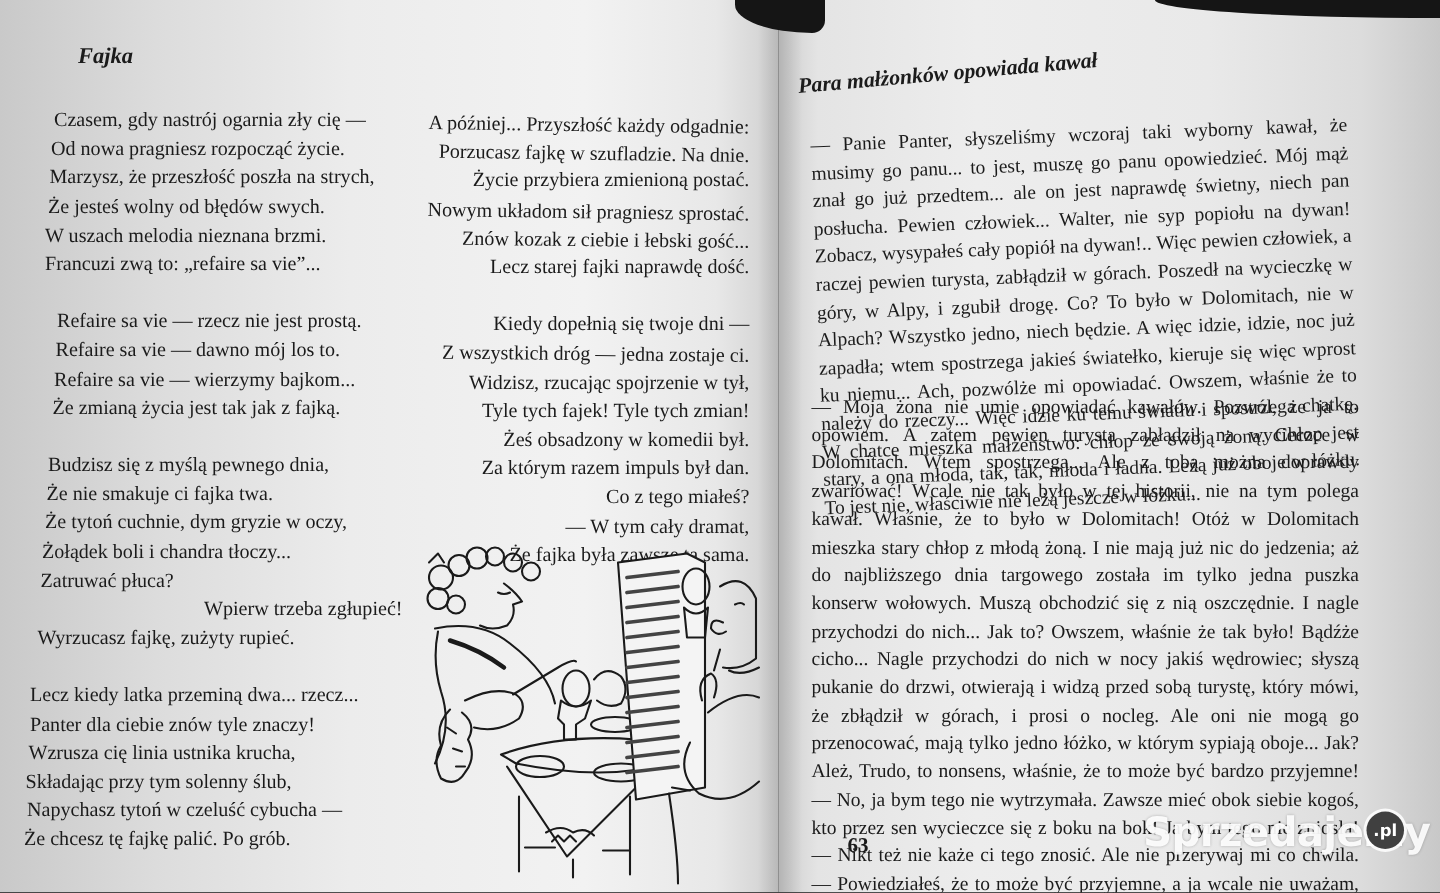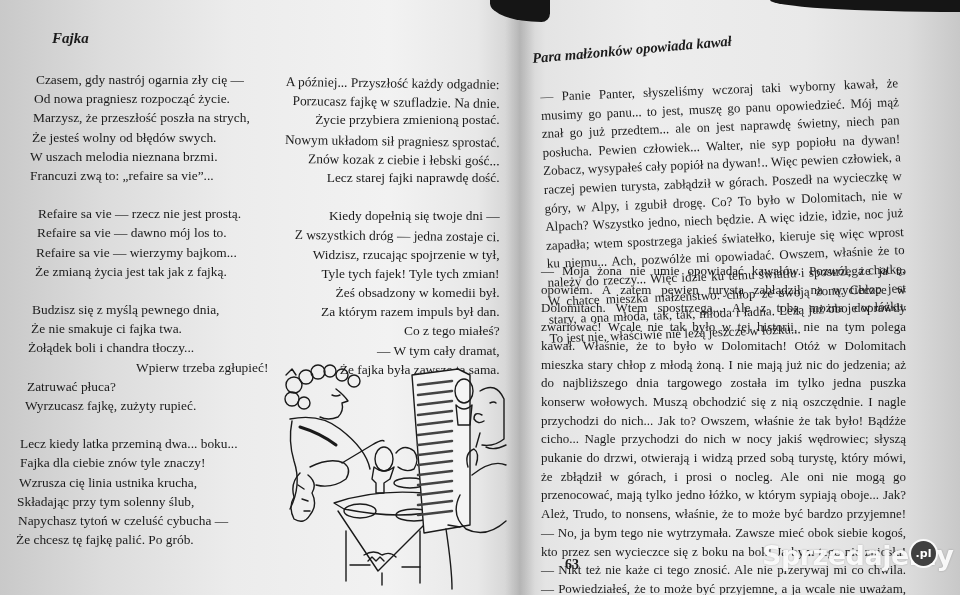--- a/index.html
+++ b/index.html
@@ -99,27 +99,28 @@
     <span class="line" style="margin-left:0">W uszach melodia nieznana brzmi.</span>
     <span class="line">Francuzi zwą to: „refaire sa vie”...</span>
     <div class="gap"></div>
     <span class="line" style="margin-left:8px">Refaire sa vie — rzecz nie jest prostą.</span>
     <span class="line" style="margin-left:7px">Refaire sa vie — dawno mój los to.</span>
     <span class="line" style="margin-left:6px">Refaire sa vie — wierzymy bajkom...</span>
     <span class="line" style="margin-left:5px">Że zmianą życia jest tak jak z fajką.</span>
     <div class="gap"></div>
     <span class="line" style="margin-left:2px">Budzisz się z myślą pewnego dnia,</span>
     <span class="line" style="margin-left:1px">Że nie smakuje ci fajka twa.</span>
+    <span class="line" style="margin-left:0px">Że tytoń cuchnie, dym gryzie w oczy,</span>
     <span class="line" style="margin-left:-2px">Żołądek boli i chandra tłoczy...</span>
+    <span class="line" style="margin-left:-3px">Zatruwać płuca?</span>
     <span class="line" style="margin-left:106px">Wpierw trzeba zgłupieć!</span>
-    <span class="line" style="margin-left:-3px">Zatruwać płuca?</span>
     <span class="line" style="margin-left:-5px">Wyrzucasz fajkę, zużyty rupieć.</span>
     <div class="gap"></div>
-    <span class="line" style="margin-left:-10px">Lecz kiedy latka przeminą dwa... boku...</span>
-    <span class="line" style="margin-left:-10px">Fajka dla ciebie znów tyle znaczy!</span>
+    <span class="line" style="margin-left:-10px">Lecz kiedy latka przeminą dwa... rzecz...</span>
+    <span class="line" style="margin-left:-10px">Panter dla ciebie znów tyle znaczy!</span>
     <span class="line" style="margin-left:-11px">Wzrusza cię linia ustnika krucha,</span>
     <span class="line" style="margin-left:-13px">Składając przy tym solenny ślub,</span>
     <span class="line" style="margin-left:-12px">Napychasz tytoń w czeluść cybucha —</span>
     <span class="line" style="margin-left:-14px">Że chcesz tę fajkę palić. Po grób.</span>
   </div>
 
   <div class="poem col-2">
     <span class="line" style="transform:rotate(0.8deg);transform-origin:0 50%">A później... Przyszłość każdy odgadnie:</span>
     <span class="line" style="transform:rotate(0.8deg);transform-origin:0 50%">Porzucasz fajkę w szufladzie. Na dnie.</span>
     <span class="line">Życie przybiera zmienioną postać.</span>

